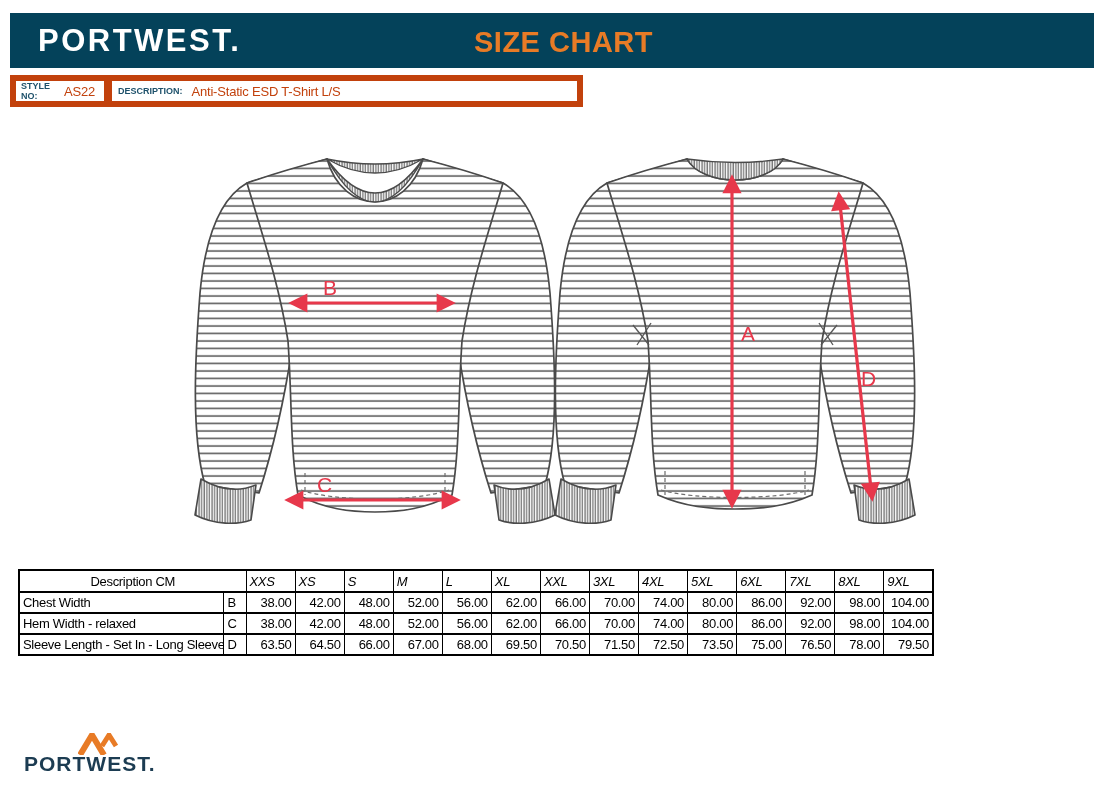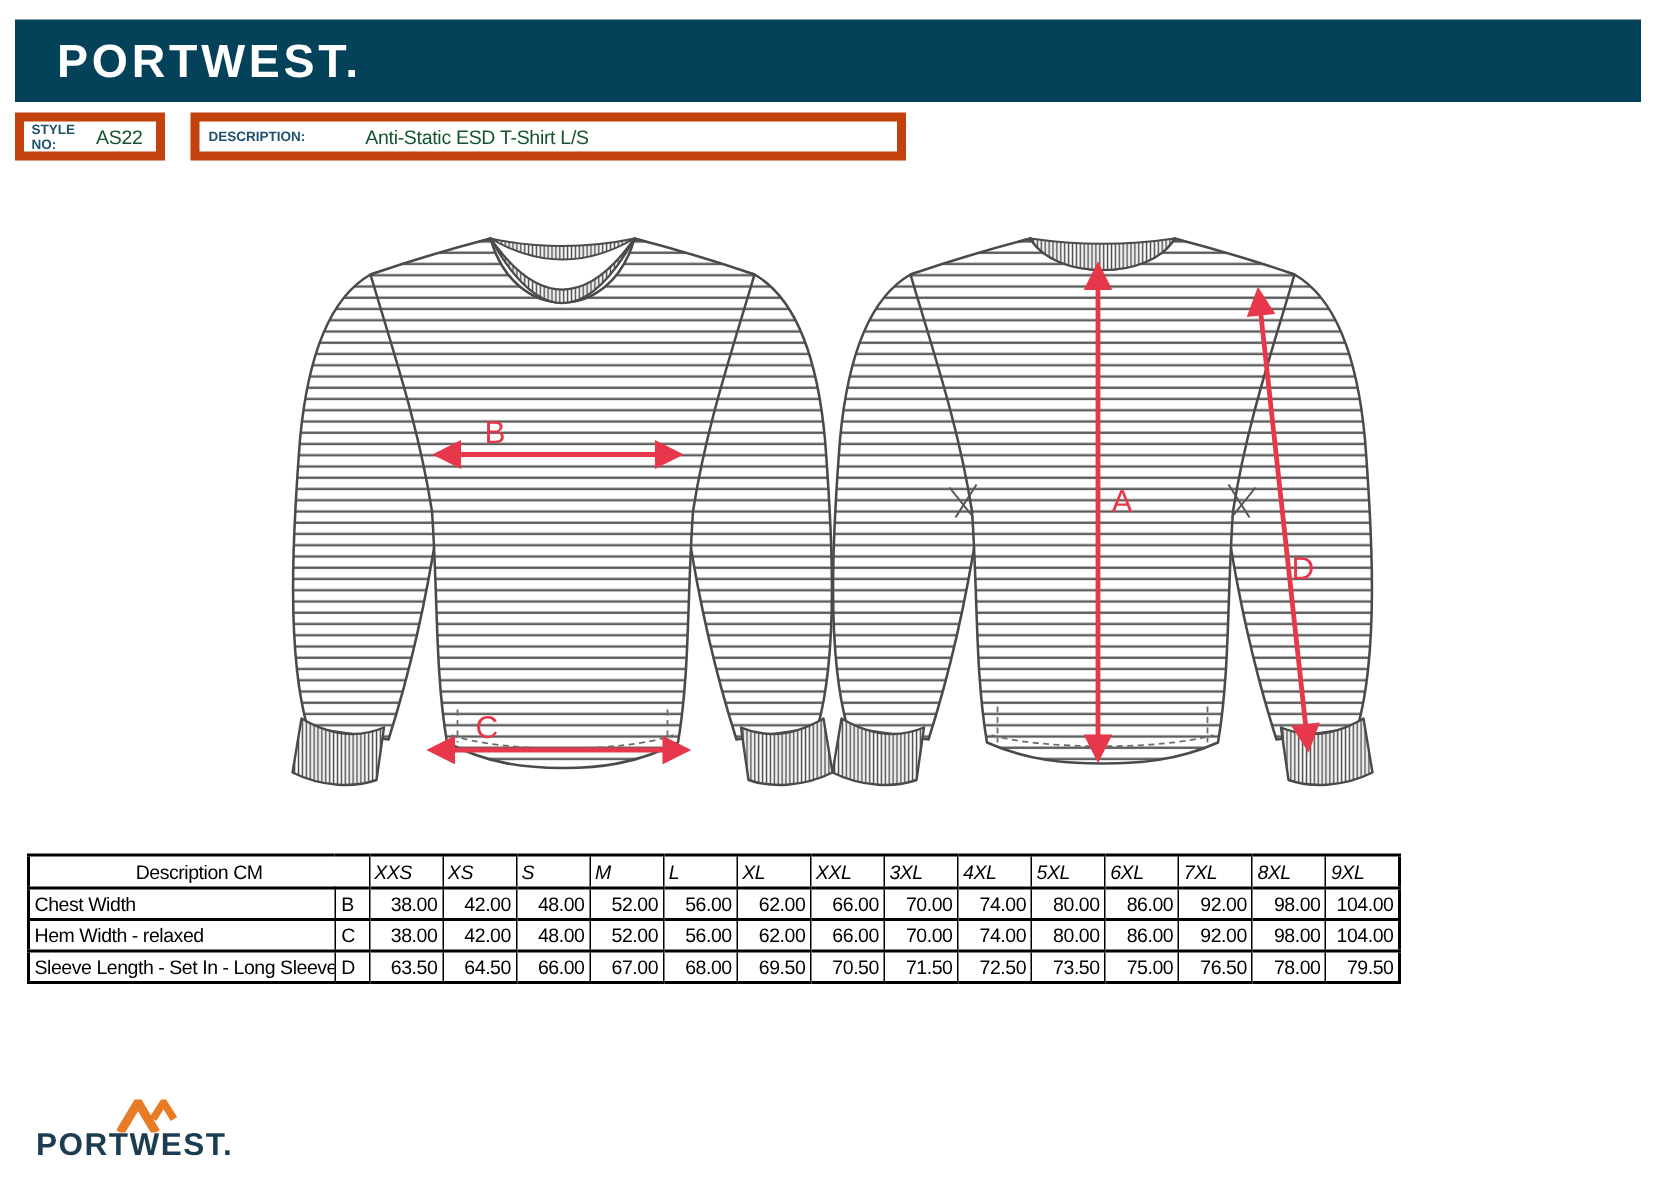--- a/index.html
+++ b/index.html
@@ -7,25 +7,25 @@
     width:1104px;height:790px;background:#ffffff;position:relative;overflow:hidden;
     font-family:"Liberation Sans",sans-serif;
   }
   
   .header-bar{position:absolute;left:10px;top:13px;width:1084px;height:55px;background:#04425a;}
   .brand{position:absolute;left:28px;top:10px;color:#ffffff;font-weight:700;font-size:31px;letter-spacing:2.5px;line-height:35px;}
   .sheet-title{position:absolute;left:464px;top:13px;color:#e87b26;font-weight:700;font-size:29px;letter-spacing:0.5px;line-height:32px;}
   
   .sbox{position:absolute;top:75px;height:32px;border:6px solid #c2410c;background:#fff;box-sizing:border-box;display:flex;align-items:center;}
   .style-box{left:10px;width:100px;}
-  .desc-box{left:127px;width:477px;gap:31px;}
+  .desc-box{left:106px;width:477px;}
   .sbox .lbl{font-size:9px;color:#1e516b;line-height:10px;font-weight:700;}
   .style-box .lbl{width:34px;margin-left:5px;}
   .desc-box .lbl{margin-left:6px;}
-  .sbox .val{font-size:13px;color:#14532d;margin-left:9px;letter-spacing:-0.2px;}
+  .sbox .val{font-size:13px;color:#c2410c;margin-left:9px;letter-spacing:-0.2px;}
   
   .diagram{position:absolute;left:0;top:138px;width:1104px;height:420px;}
   
   table.size-table{
     position:absolute;left:18px;top:569px;width:916px;
     border-collapse:collapse;table-layout:fixed;
     font-size:13px;color:#000;letter-spacing:-0.3px;
     border:2px solid #000;
   }
   .size-table td,.size-table th{
@@ -42,20 +42,21 @@
   .footer-logo-text{position:absolute;left:24px;top:752px;font-size:21px;font-weight:700;color:#1c3c52;letter-spacing:1px;}
   .footer-chevron{position:absolute;left:78px;top:733px;}
   .footer-text{position:absolute;left:176px;top:743px;font-size:11px;color:#2a4a72;line-height:15px;letter-spacing:0.2px;}
   .footer-text b{font-weight:700;}
 </style>
 </head>
 <body>
 
 <div class="header-bar">
   <div class="brand">PORTWEST.</div>
+  <div class="sheet-title">SIZE CHART</div>
 </div>
 
 <div class="sbox style-box">
   <div class="lbl">STYLE NO:</div>
   <div class="val">AS22</div>
 </div>
 <div class="sbox desc-box">
   <div class="lbl">DESCRIPTION:</div>
   <div class="val">Anti-Static ESD T-Shirt L/S</div>
 </div>

